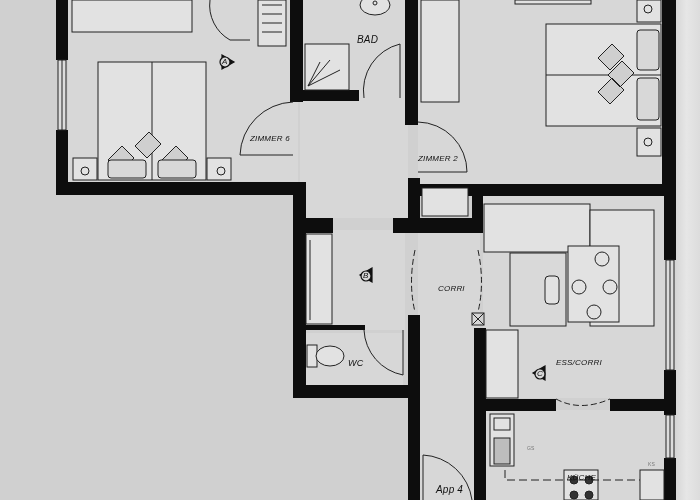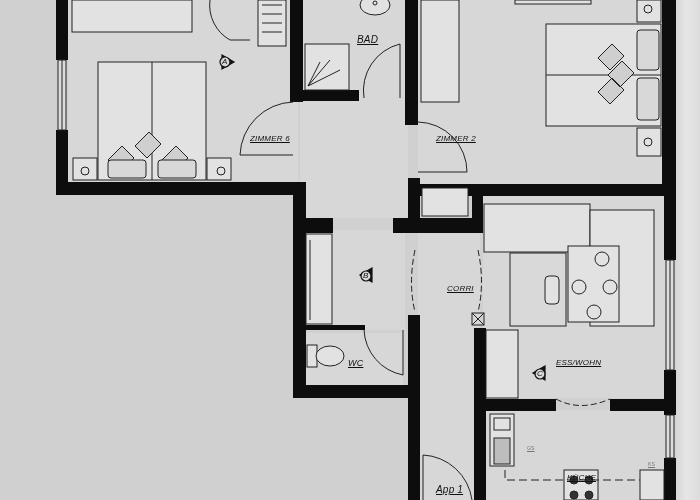--- a/index.html
+++ b/index.html
@@ -9,21 +9,20 @@
     font-family: "Liberation Sans", sans-serif;
   }
   #plan { position: absolute; left: 0; top: 0; width: 700px; height: 500px; }
   .lbl {
     position: absolute;
     font-family: "Liberation Sans", sans-serif;
     font-style: italic;
     color: #111;
     white-space: nowrap;
     letter-spacing: 0.2px;
-    text-decoration: underline;
   }
   .lbl-s { font-size: 8px; }
   .lbl-m { font-size: 9px; }
   .lbl-l { font-size: 10px; }
   .tiny { font-size: 5px; color: #777; font-style: normal; }
   .vp {
     position: absolute; font-size: 8px; font-style: italic;
     font-family: "Liberation Sans", sans-serif; color: #111;
   }
   .shade {
@@ -211,25 +210,25 @@
     <circle cx="225" cy="62" r="5"></circle>
     <path d="M372 268 l-12 7 l12 7z" fill="#111"></path>
     <circle cx="366" cy="276" r="5"></circle>
     <path d="M545 366 l-12 7 l12 7z" fill="#111"></path>
     <circle cx="540" cy="374" r="5"></circle>
   </g>
 </svg>
 
 <span class="lbl lbl-s" style="left:250px;top:134px;">ZIMMER 6</span>
 <span class="lbl lbl-l" style="left:357px;top:34px;">BAD</span>
-<span class="lbl lbl-s" style="left:418px;top:134px;margin-left:18px;">ZIMMER 2</span>
-<span class="lbl lbl-s" style="left:447px;top:284px;">CORRI</span>
+<span class="lbl lbl-s" style="left:418px;top:154px;">ZIMMER 2</span>
+<span class="lbl lbl-s" style="left:438px;top:284px;">CORRI</span>
 <span class="lbl lbl-m" style="left:348px;top:358px;">WC</span>
-<span class="lbl lbl-s" style="left:556px;top:358px;">ESS/WOHN</span>
+<span class="lbl lbl-s" style="left:556px;top:358px;">ESS/CORRI</span>
 <span class="lbl lbl-s" style="left:567px;top:473px;">KÜCHE</span>
-<span class="lbl lbl-l" style="left:436px;top:484px;">App 1</span>
+<span class="lbl lbl-l" style="left:436px;top:484px;">App 4</span>
 
 <span class="vp" style="left:222px;top:57px;">A</span>
 <span class="vp" style="left:363px;top:271px;">B</span>
 <span class="vp" style="left:537px;top:369px;">C</span>
 
 <span class="lbl tiny" style="left:527px;top:445px;">GS</span>
 <span class="lbl tiny" style="left:648px;top:461px;">KS</span>
 
 </body></html>

